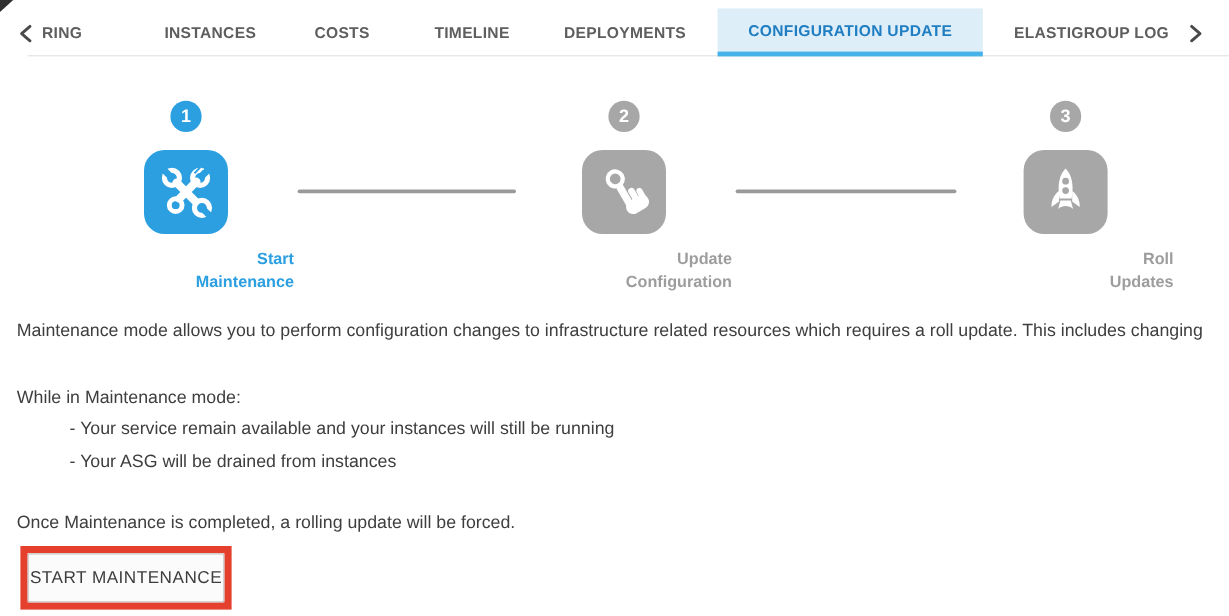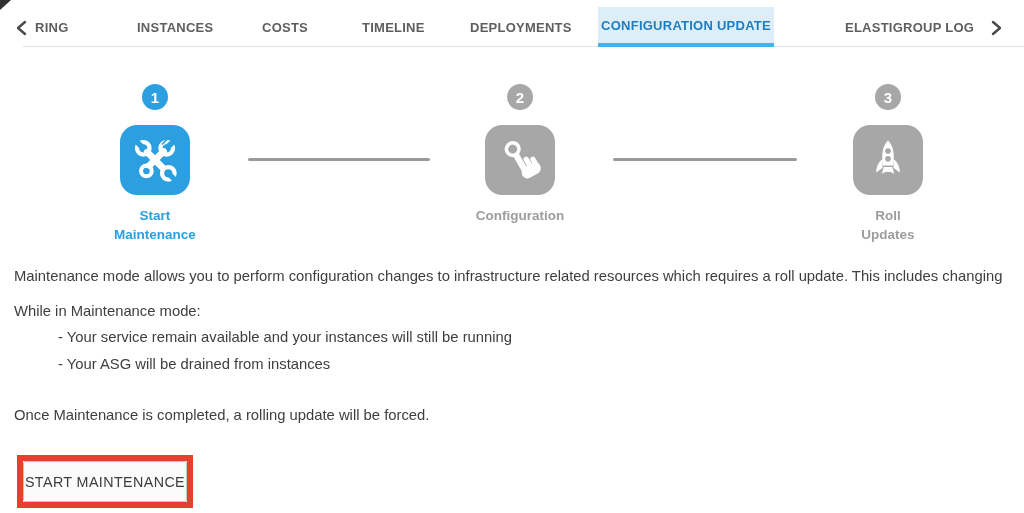--- a/index.html
+++ b/index.html
@@ -24,52 +24,52 @@
   }
   .nav-arrow { top:8px; }
   .nav-left  { left:15px; }
   .nav-right { left:990px; }
   .tab-0 { left:35px; }
   .tab-1 { left:137px; }
   .tab-2 { left:262px; }
   .tab-3 { left:362px; }
   .tab-4 { left:470px; }
   .tab-active {
-    left:598px; width:176px; top:7px; height:40px; justify-content:center;
+    left:598px; width:221px; top:7px; height:40px; justify-content:center;
     background:#ddeef9; color:#1f7dc1; border-bottom:4px solid #47b2e8; z-index:2;
   }
   .tab-6 { left:845px; }
 
   
   .wizard { position:relative; height:188px; }
   .step { position:absolute; top:37px; width:180px; text-align:center; }
   .step-1 { left:65px; }
   .step-2 { left:430px; }
   .step-3 { left:798px; }
   .step-circle {
     width:26px; height:26px; border-radius:50%; margin:0 auto;
     display:flex; align-items:center; justify-content:center;
     color:#fff; font-size:15px; font-weight:700;
   }
   .step-tile {
     width:70px; height:70px; border-radius:17px; margin:15px auto 0;
     display:flex; align-items:center; justify-content:center;
   }
-  .step-label { margin-top:11px; font-size:13.5px; font-weight:700; line-height:19px; }
+  .step-label { margin-top:11px; font-size:13.5px; font-weight:700; line-height:19px;text-align:right; }
   .blue  .step-circle, .blue .step-tile { background:#2b9fe0; }
   .blue  .step-label { color:#2b9fe0; }
   .gray  .step-circle, .gray .step-tile { background:#a7a7a7; }
   .gray  .step-label { color:#9d9d9d; }
   .conn { position:absolute; top:111px; height:3px; background:#9a9a9a; border-radius:2px; }
   .conn-1 { left:248px; width:182px; }
   .conn-2 { left:613px; width:184px; }
 
   
   .content { margin:28px 12px 0 14px; font-size:14.8px; color:#3e3e3e; line-height:26.5px; }
-  .intro-line { margin-top:8px; }
+  .intro-line { margin-top:29px; }
   .bullet { padding-left:44px; }
   .closing-line { margin-top:25px; }
 
   
   .annotation-box { position:absolute; left:17px; top:455px; border:6px solid #e5402d; background:#fff; }
   .start-btn {
     width:164px; height:41px; background:#fbfbfb; border:1px solid #c6c6c6; border-radius:2px;
     display:flex; align-items:center; justify-content:center;
     font-size:14.3px; color:#3d3d3d; letter-spacing:.4px; cursor:pointer;
     font-family:"Liberation Sans","DejaVu Sans",sans-serif;
@@ -140,20 +140,21 @@
         <g transform="rotate(-30 33 34)" fill="#fff" stroke="#fff">
           <circle cx="32" cy="15" r="8" fill="none" stroke-width="4.5"></circle>
           <line x1="32" y1="26" x2="32" y2="46" stroke-width="8" stroke-linecap="round"></line>
           <line x1="40.5" y1="35" x2="40.5" y2="47" stroke-width="7" stroke-linecap="round"></line>
           <line x1="48" y1="39" x2="48" y2="48" stroke-width="6.5" stroke-linecap="round"></line>
           <rect x="26" y="43" width="26" height="15" rx="7.5" stroke="none"></rect>
         </g>
       </svg>
     </div>
     <div class="step-label">
+      <div>Update</div>
       <div>Configuration</div>
     </div>
   </div>
 
   <div class="conn conn-2"></div>
 
   <div class="step step-3 gray">
     <div class="step-circle">3</div>
     <div class="step-tile">
       <svg width="50" height="50" viewBox="0 0 64 64">

